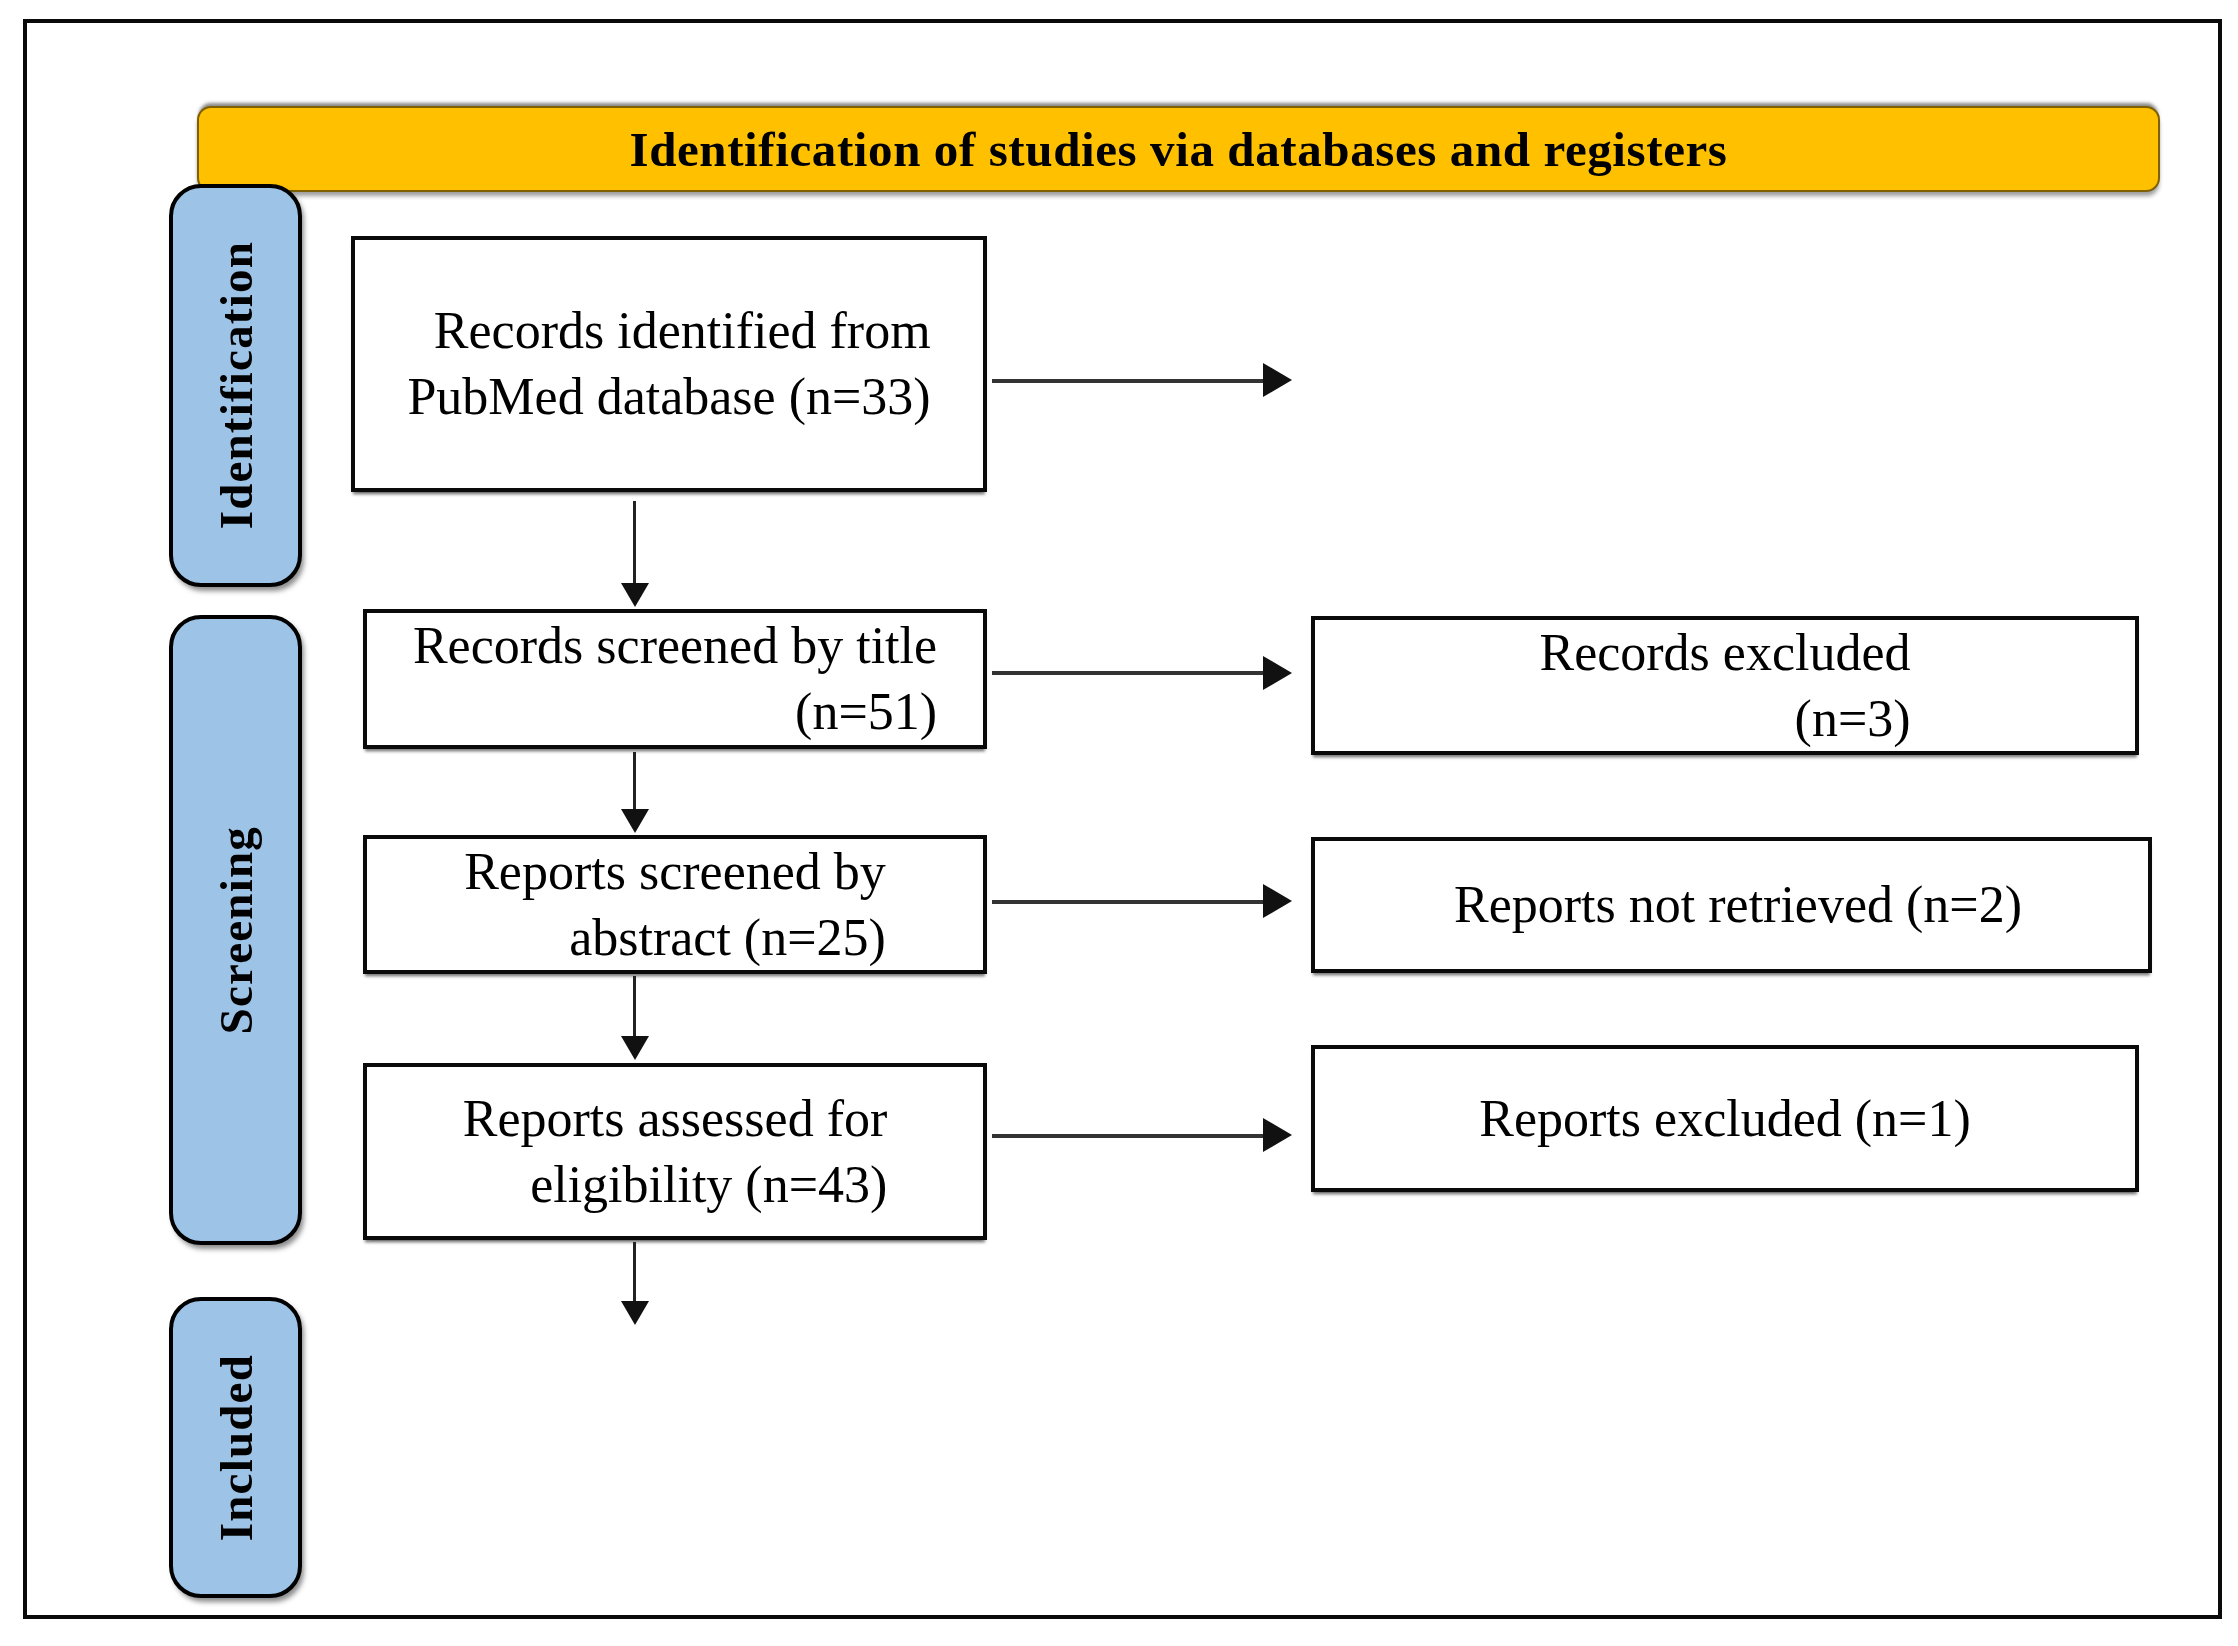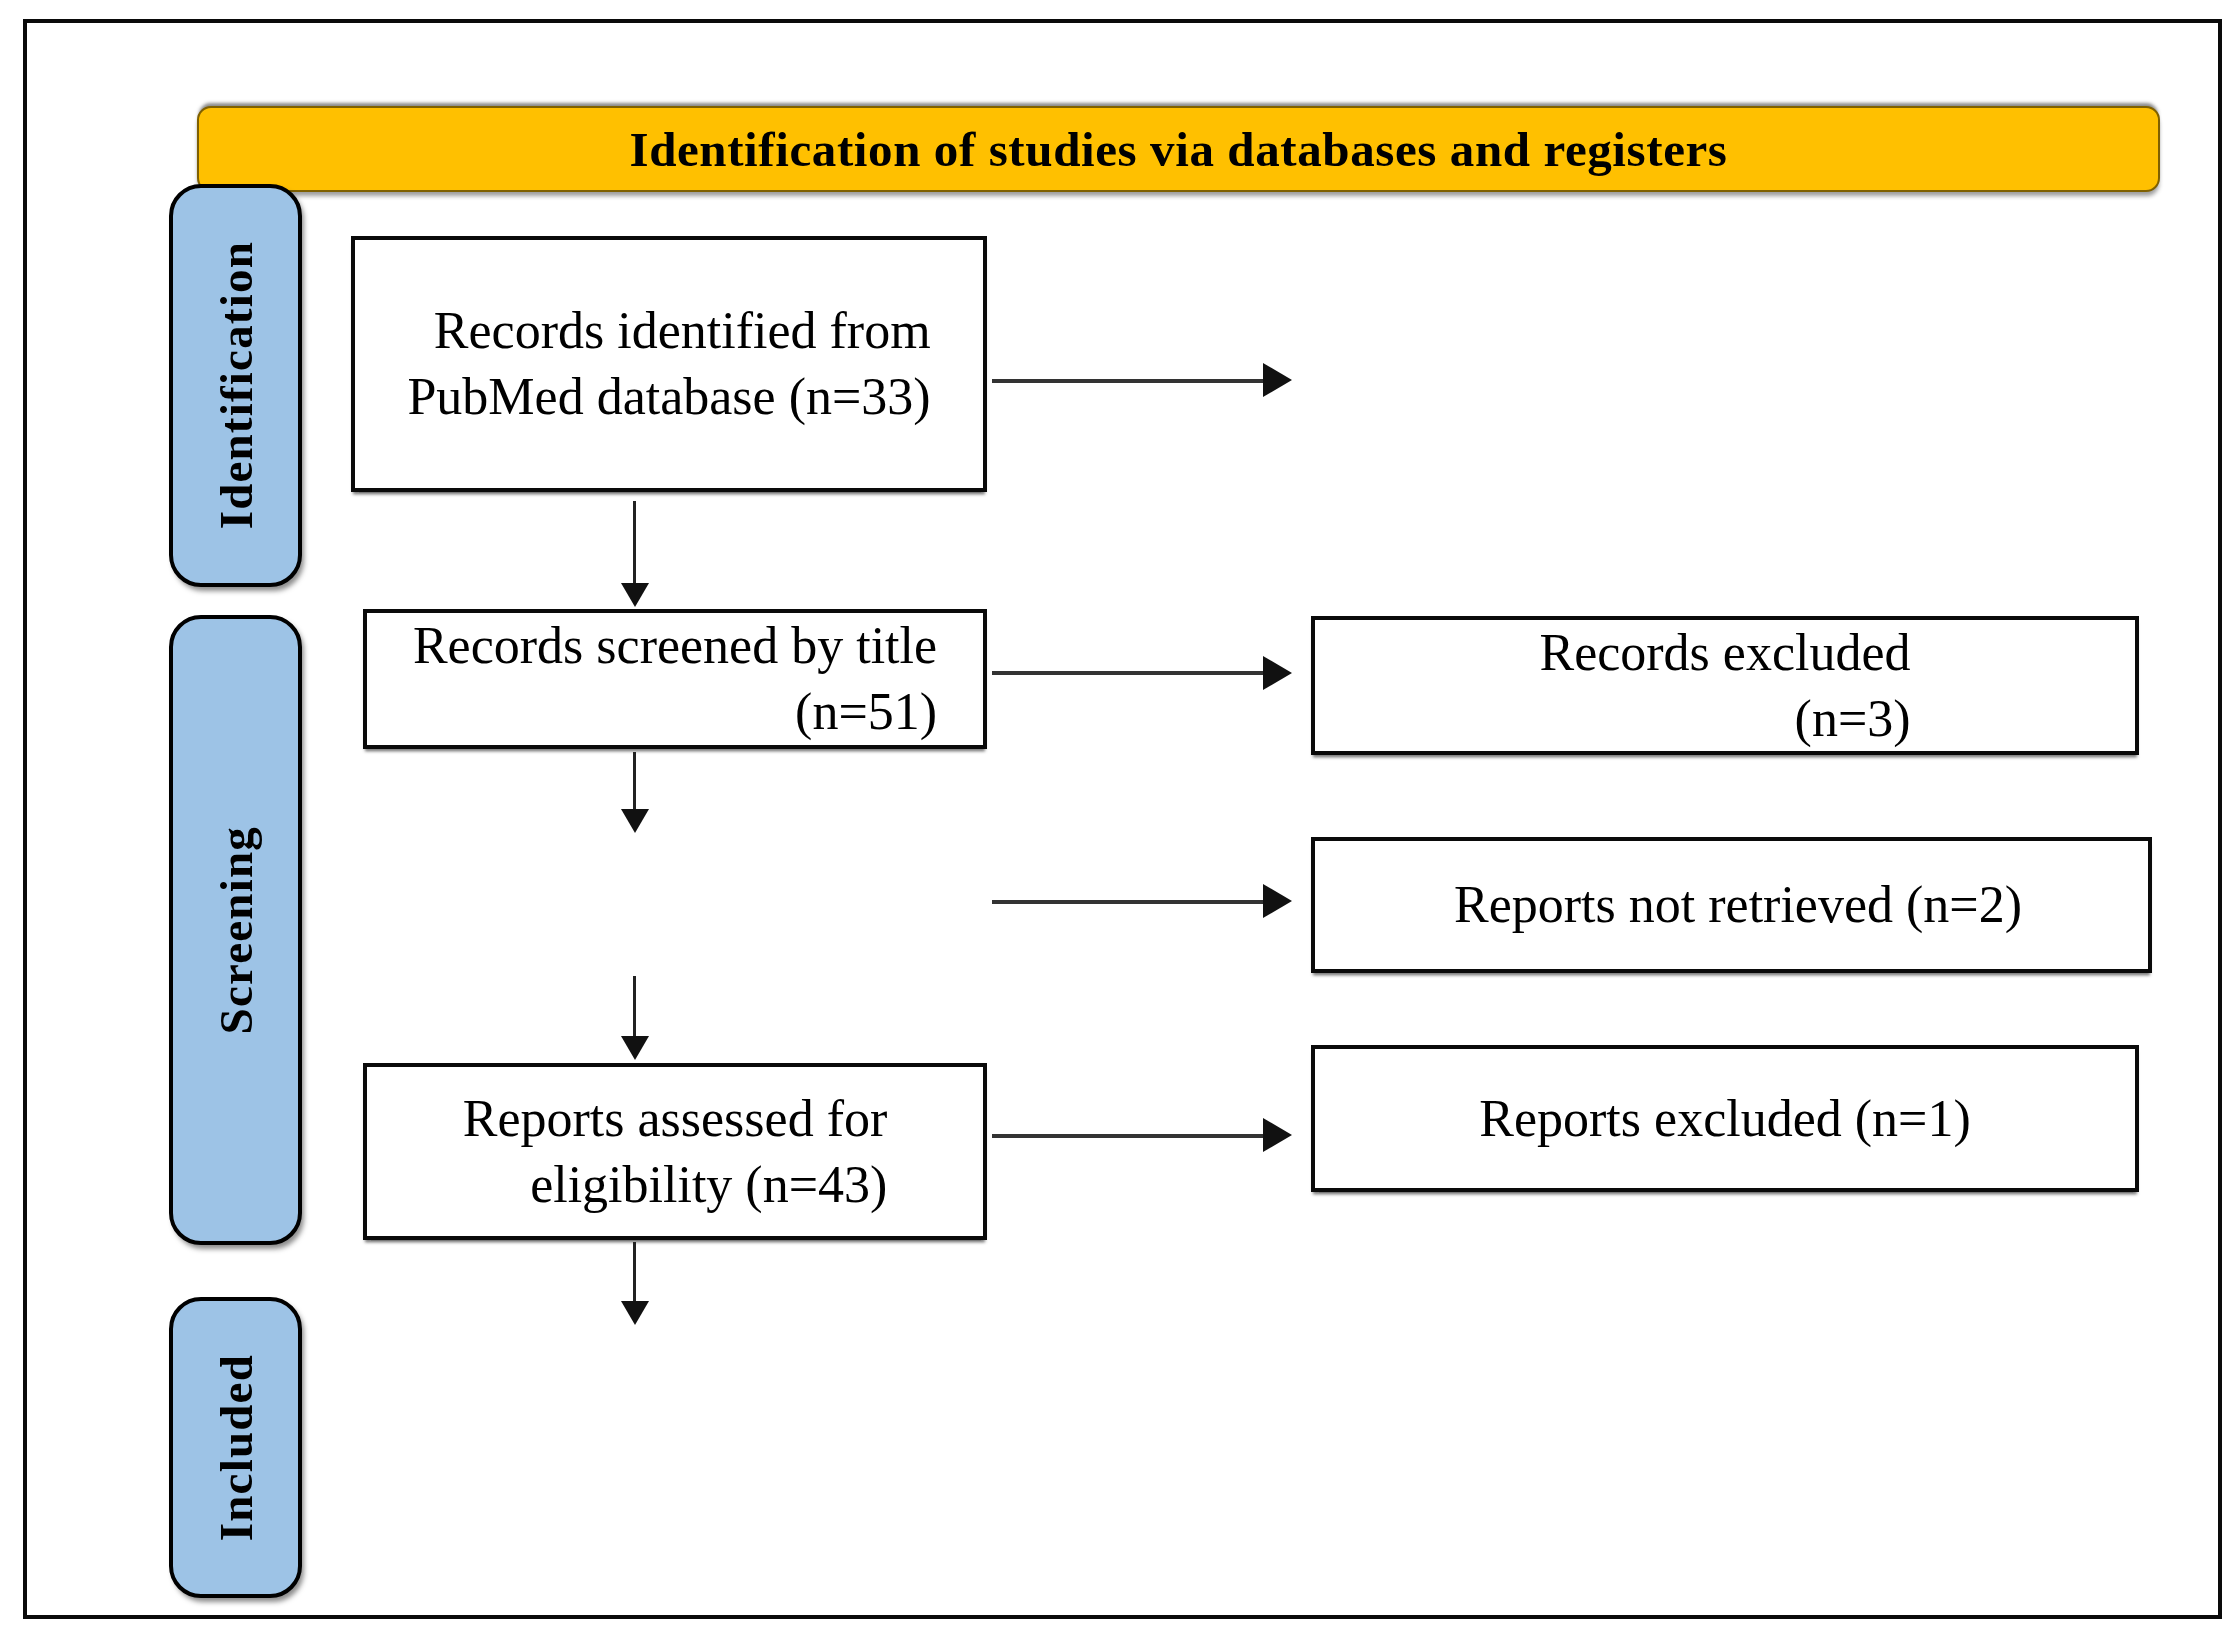--- a/index.html
+++ b/index.html
@@ -164,20 +164,24 @@
   </div>
 
   <div class="wbox" id="box-l1">
     <span class="wbox-text">Records identified from
 PubMed database (n=33)</span>
   </div>
   <div class="wbox" id="box-l2">
     <span class="wbox-text">Records screened by title
 (n=51)</span>
   </div>
+  <div class="wbox" id="box-l3">
+    <span class="wbox-text">Reports screened by
+abstract (n=25)</span>
+  </div>
   <div class="wbox" id="box-l4">
     <span class="wbox-text">Reports assessed for
 eligibility (n=43)</span>
   </div>
 
   <div class="wbox" id="box-r2">
     <span class="wbox-text">Records excluded
 (n=3)</span>
   </div>
   <div class="wbox" id="box-r3">

